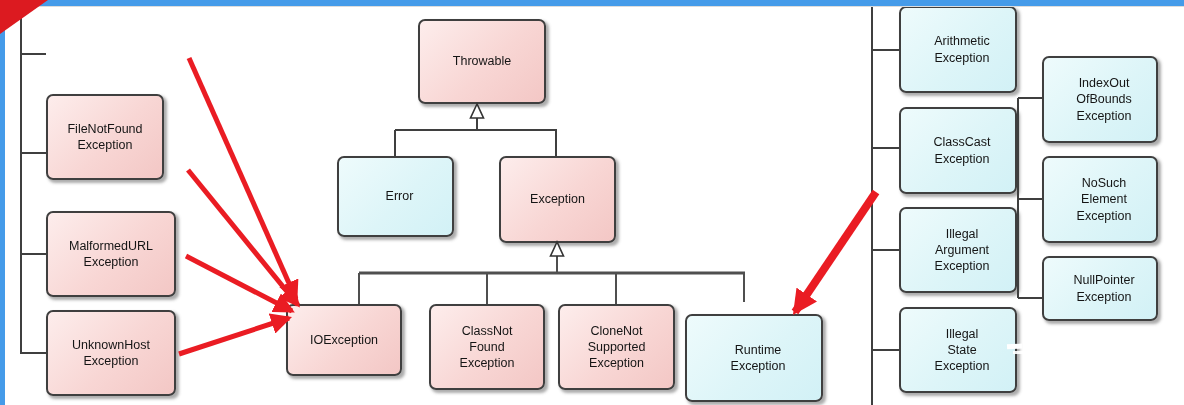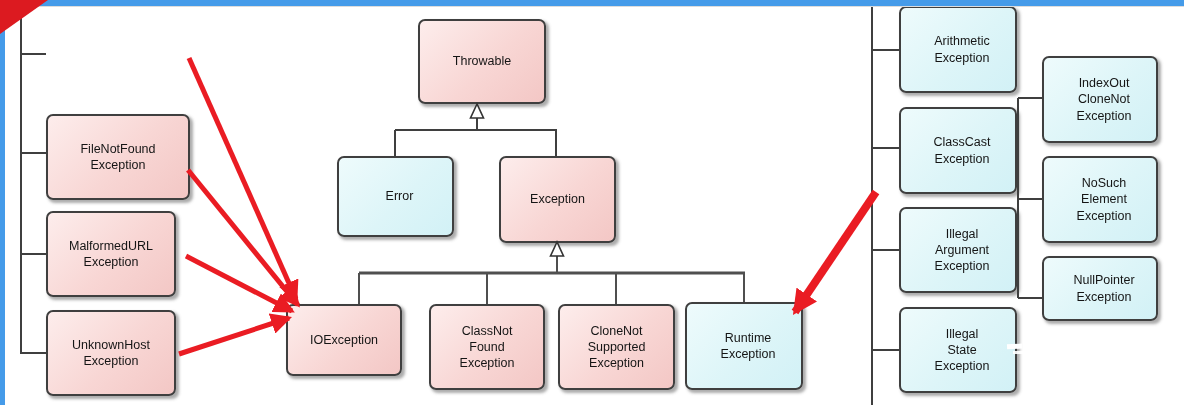--- a/index.html
+++ b/index.html
@@ -28,54 +28,54 @@
 </head>
 <body>
 
 <div id="stage">
 
   <div class="edge-top"></div>
   <div class="edge-top-shade"></div>
   <div class="edge-left"></div>
   <div class="corner-flag"></div>
 
-  <div class="node pink" style="left:46px;top:114px;width:144px;height:86px"><span>FileNotFound
+  <div class="node pink" style="left:46px;top:94px;width:118px;height:86px"><span>FileNotFound
 Exception</span></div>
   <div class="node pink" style="left:46px;top:211px;width:130px;height:86px"><span>MalformedURL
 Exception</span></div>
   <div class="node pink" style="left:46px;top:310px;width:130px;height:86px"><span>UnknownHost
 Exception</span></div>
 
   <div class="node pink" style="left:418px;top:19px;width:128px;height:85px"><span>Throwable</span></div>
   <div class="node cyan" style="left:337px;top:156px;width:117px;height:81px"><span>Error</span></div>
   <div class="node pink" style="left:499px;top:156px;width:117px;height:87px"><span>Exception</span></div>
 
   <div class="node pink" style="left:286px;top:304px;width:116px;height:72px"><span>IOException</span></div>
   <div class="node pink" style="left:429px;top:304px;width:116px;height:86px"><span>ClassNot
 Found
 Exception</span></div>
   <div class="node pink" style="left:558px;top:304px;width:117px;height:86px"><span>CloneNot
 Supported
 Exception</span></div>
-  <div class="node cyan" style="left:685px;top:302px;width:118px;height:88px"><span>Runtime
+  <div class="node cyan" style="left:685px;top:314px;width:138px;height:88px"><span>Runtime
 Exception</span></div>
 
   <div class="node cyan" style="left:899px;top:6px;width:118px;height:87px"><span>Arithmetic
 Exception</span></div>
   <div class="node cyan" style="left:899px;top:107px;width:118px;height:87px"><span>ClassCast
 Exception</span></div>
   <div class="node cyan" style="left:899px;top:207px;width:118px;height:86px"><span>Illegal
 Argument
 Exception</span></div>
   <div class="node cyan" style="left:899px;top:307px;width:118px;height:86px"><span>Illegal
 State
 Exception</span></div>
 
   <div class="node cyan" style="left:1042px;top:56px;width:116px;height:87px"><span>IndexOut
-CloneNot
+OfBounds
 Exception</span></div>
   <div class="node cyan" style="left:1042px;top:156px;width:116px;height:87px"><span>NoSuch
 Element
 Exception</span></div>
   <div class="node cyan" style="left:1042px;top:256px;width:116px;height:65px"><span>NullPointer
 Exception</span></div>
 
   <svg id="overlay" width="1184" height="405" viewBox="0 0 1184 405">
     <defs>
       <marker id="ah" viewBox="0 0 10 10" refX="8.5" refY="5" markerWidth="4.2" markerHeight="4.2" orient="auto" markerUnits="strokeWidth">

